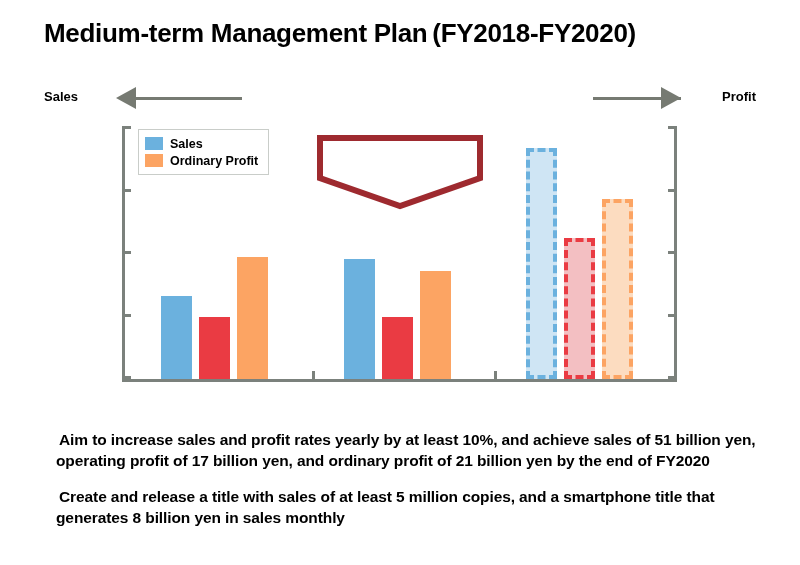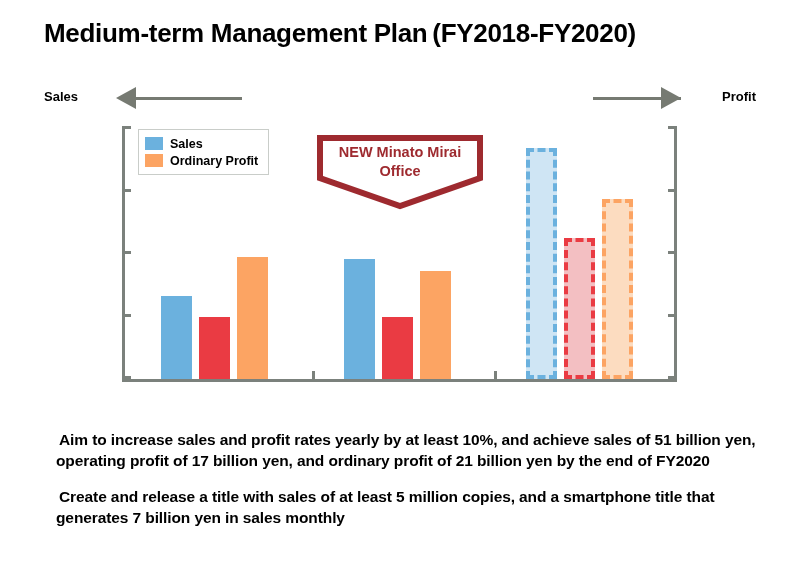--- a/index.html
+++ b/index.html
@@ -238,20 +238,16 @@
         <div class="legend-swatch" style="background: rgb(252, 164, 99);"></div>
         <div class="legend-label">Ordinary Profit</div>
       </div>
     </div>
 </div>
 
 <div id="banner">
   <svg width="168" height="76" viewBox="0 0 168 76">
     <polygon points="4,4 164,4 164,44 84,72 4,44" fill="#ffffff" stroke="#9e2a2f" stroke-width="6" stroke-linejoin="miter"></polygon>
   </svg>
-  <div id="banner-text">
-    <span>NEW Minato Mirai</span><br>
-    <span>Office</span>
-  </div>
 </div>
 
 <div class="note" id="note-1"> Aim to increase sales and profit rates yearly by at least 10%, and achieve sales of 51 billion yen, operating profit of 17 billion yen, and ordinary profit of 21 billion yen by the end of FY2020</div>
-<div class="note" id="note-2"> Create and release a title with sales of at least 5 million copies, and a smartphone title that generates 7 billion yen in sales monthly</div>
+<div class="note" id="note-2"> Create and release a title with sales of at least 5 million copies, and a smartphone title that generates 8 billion yen in sales monthly</div>
 
 </body></html>

